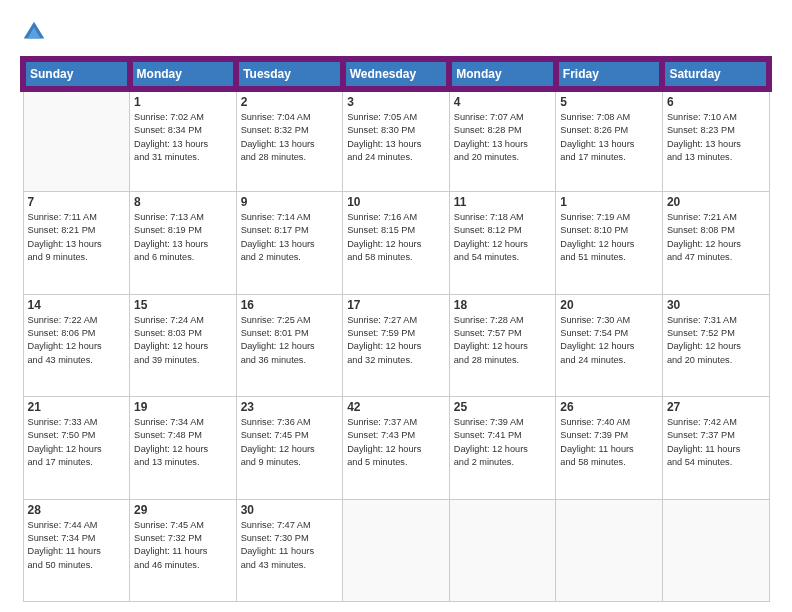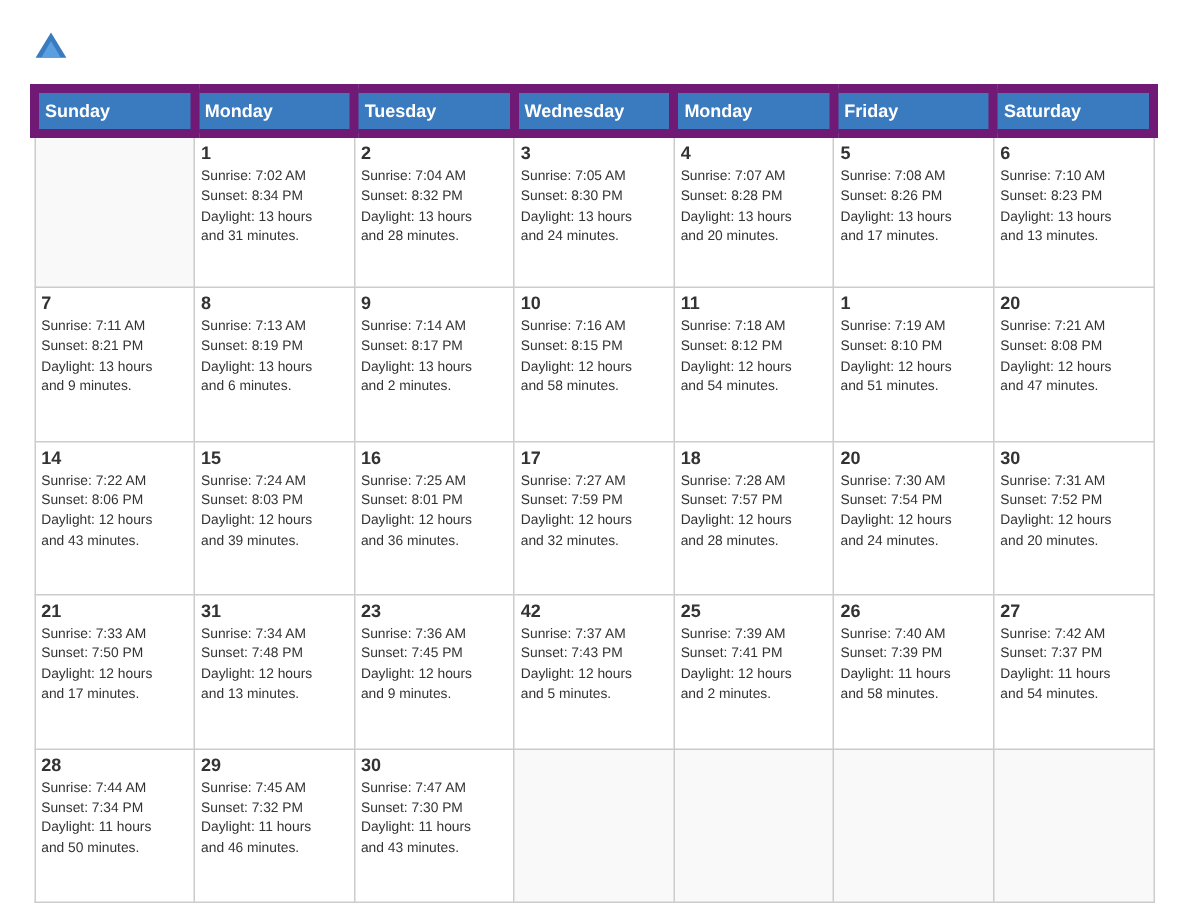--- a/index.html
+++ b/index.html
@@ -215,21 +215,21 @@
             <span class="day-num">30</span>
             <div class="day-info">Sunrise: 7:31 AM<br>Sunset: 7:52 PM<br>Daylight: 12 hours<br>and 20 minutes.</div>
           </td>
         </tr>
         <tr>
           <td>
             <span class="day-num">21</span>
             <div class="day-info">Sunrise: 7:33 AM<br>Sunset: 7:50 PM<br>Daylight: 12 hours<br>and 17 minutes.</div>
           </td>
           <td>
-            <span class="day-num">31</span>
+            <span class="day-num">19</span>
             <div class="day-info">Sunrise: 7:34 AM<br>Sunset: 7:48 PM<br>Daylight: 12 hours<br>and 13 minutes.</div>
           </td>
           <td>
             <span class="day-num">23</span>
             <div class="day-info">Sunrise: 7:36 AM<br>Sunset: 7:45 PM<br>Daylight: 12 hours<br>and 9 minutes.</div>
           </td>
           <td>
             <span class="day-num">42</span>
             <div class="day-info">Sunrise: 7:37 AM<br>Sunset: 7:43 PM<br>Daylight: 12 hours<br>and 5 minutes.</div>
           </td>

